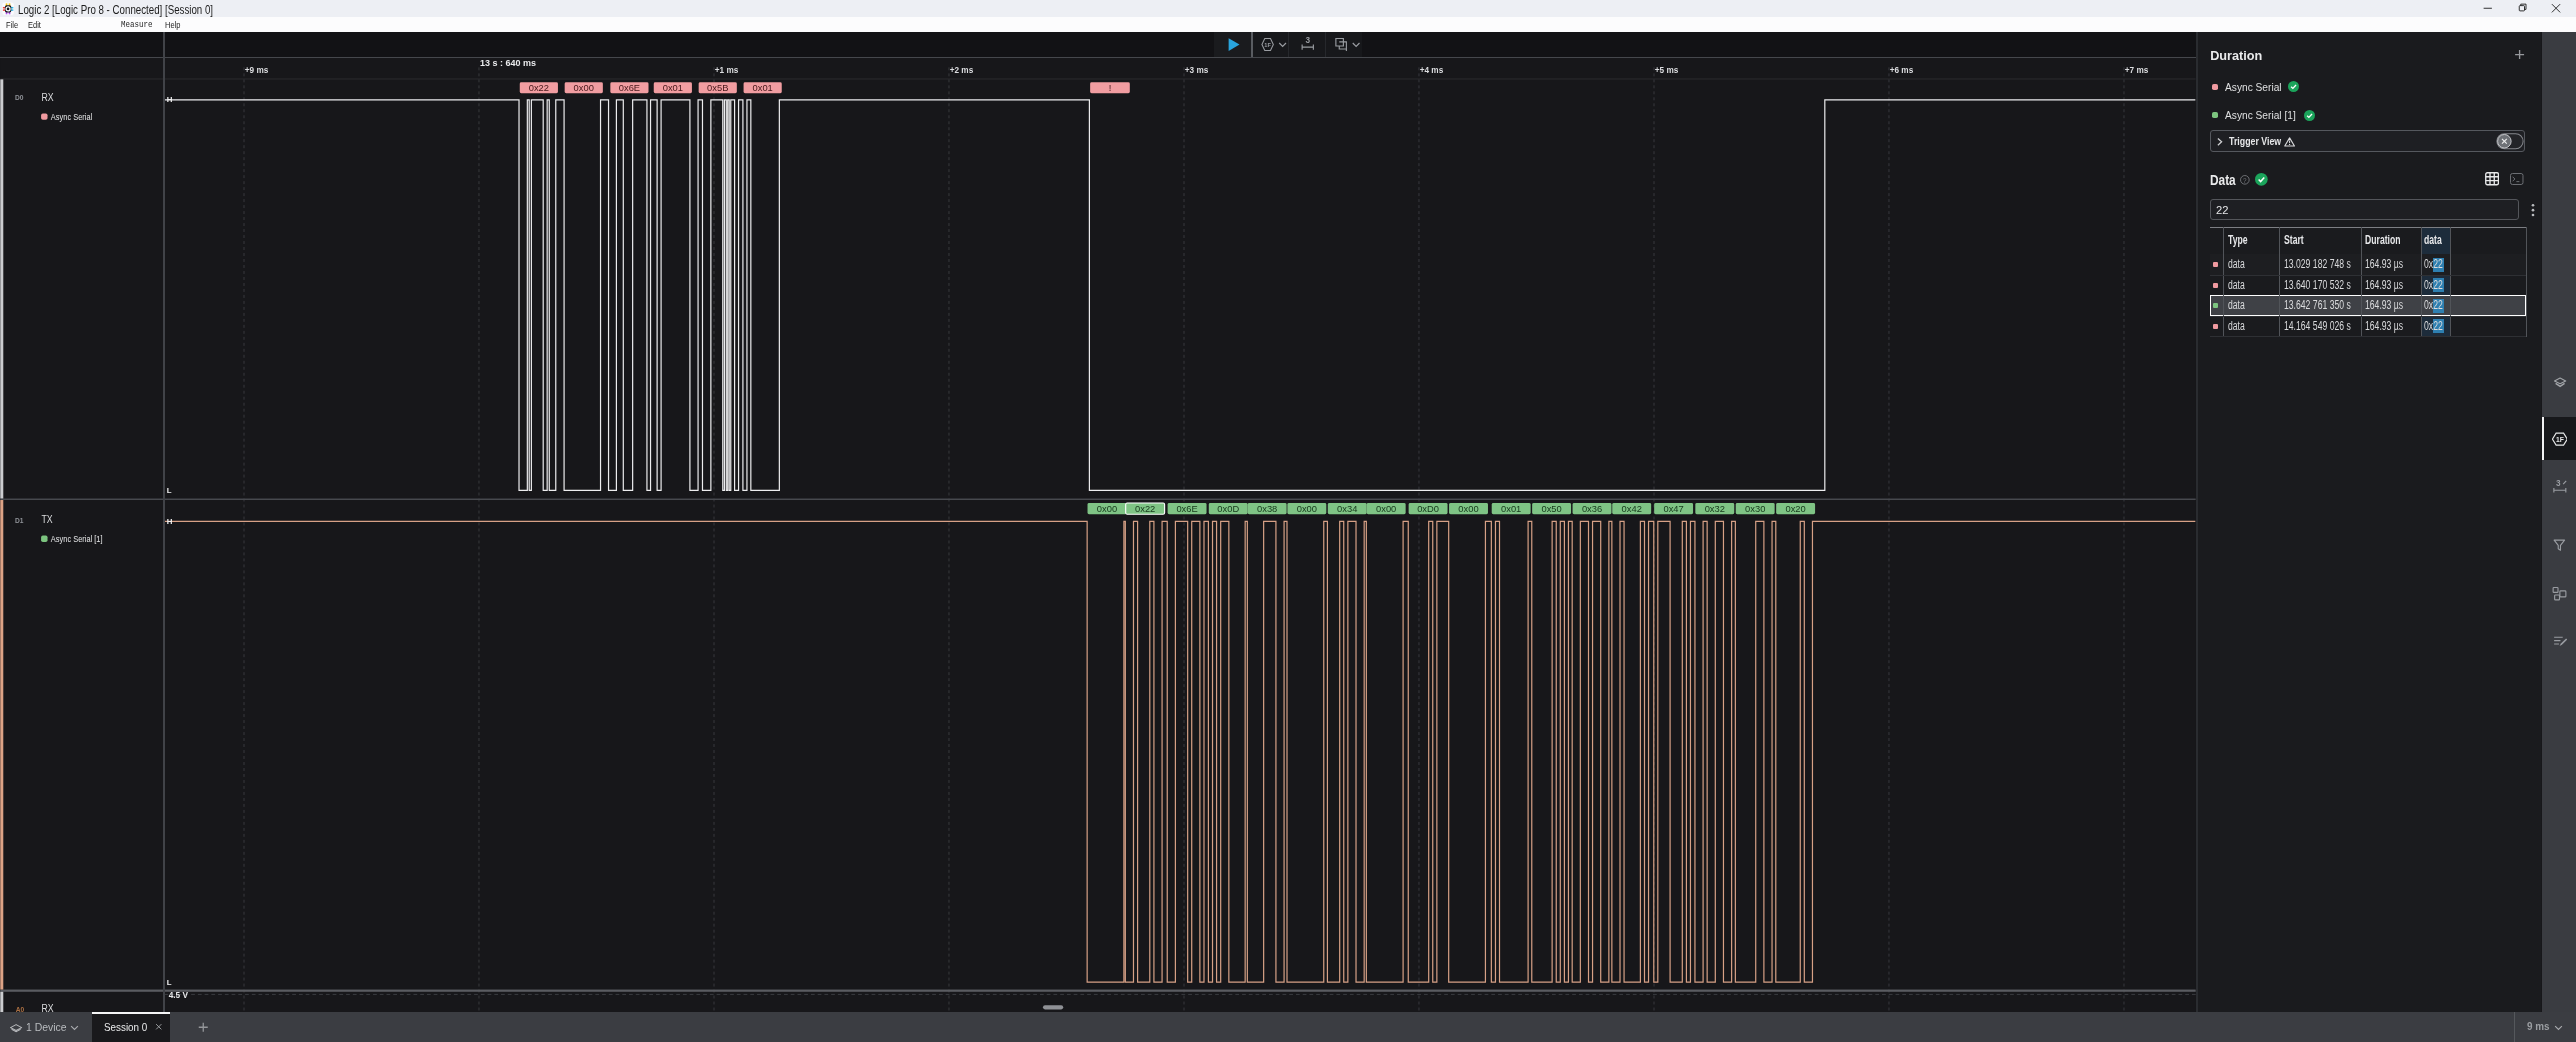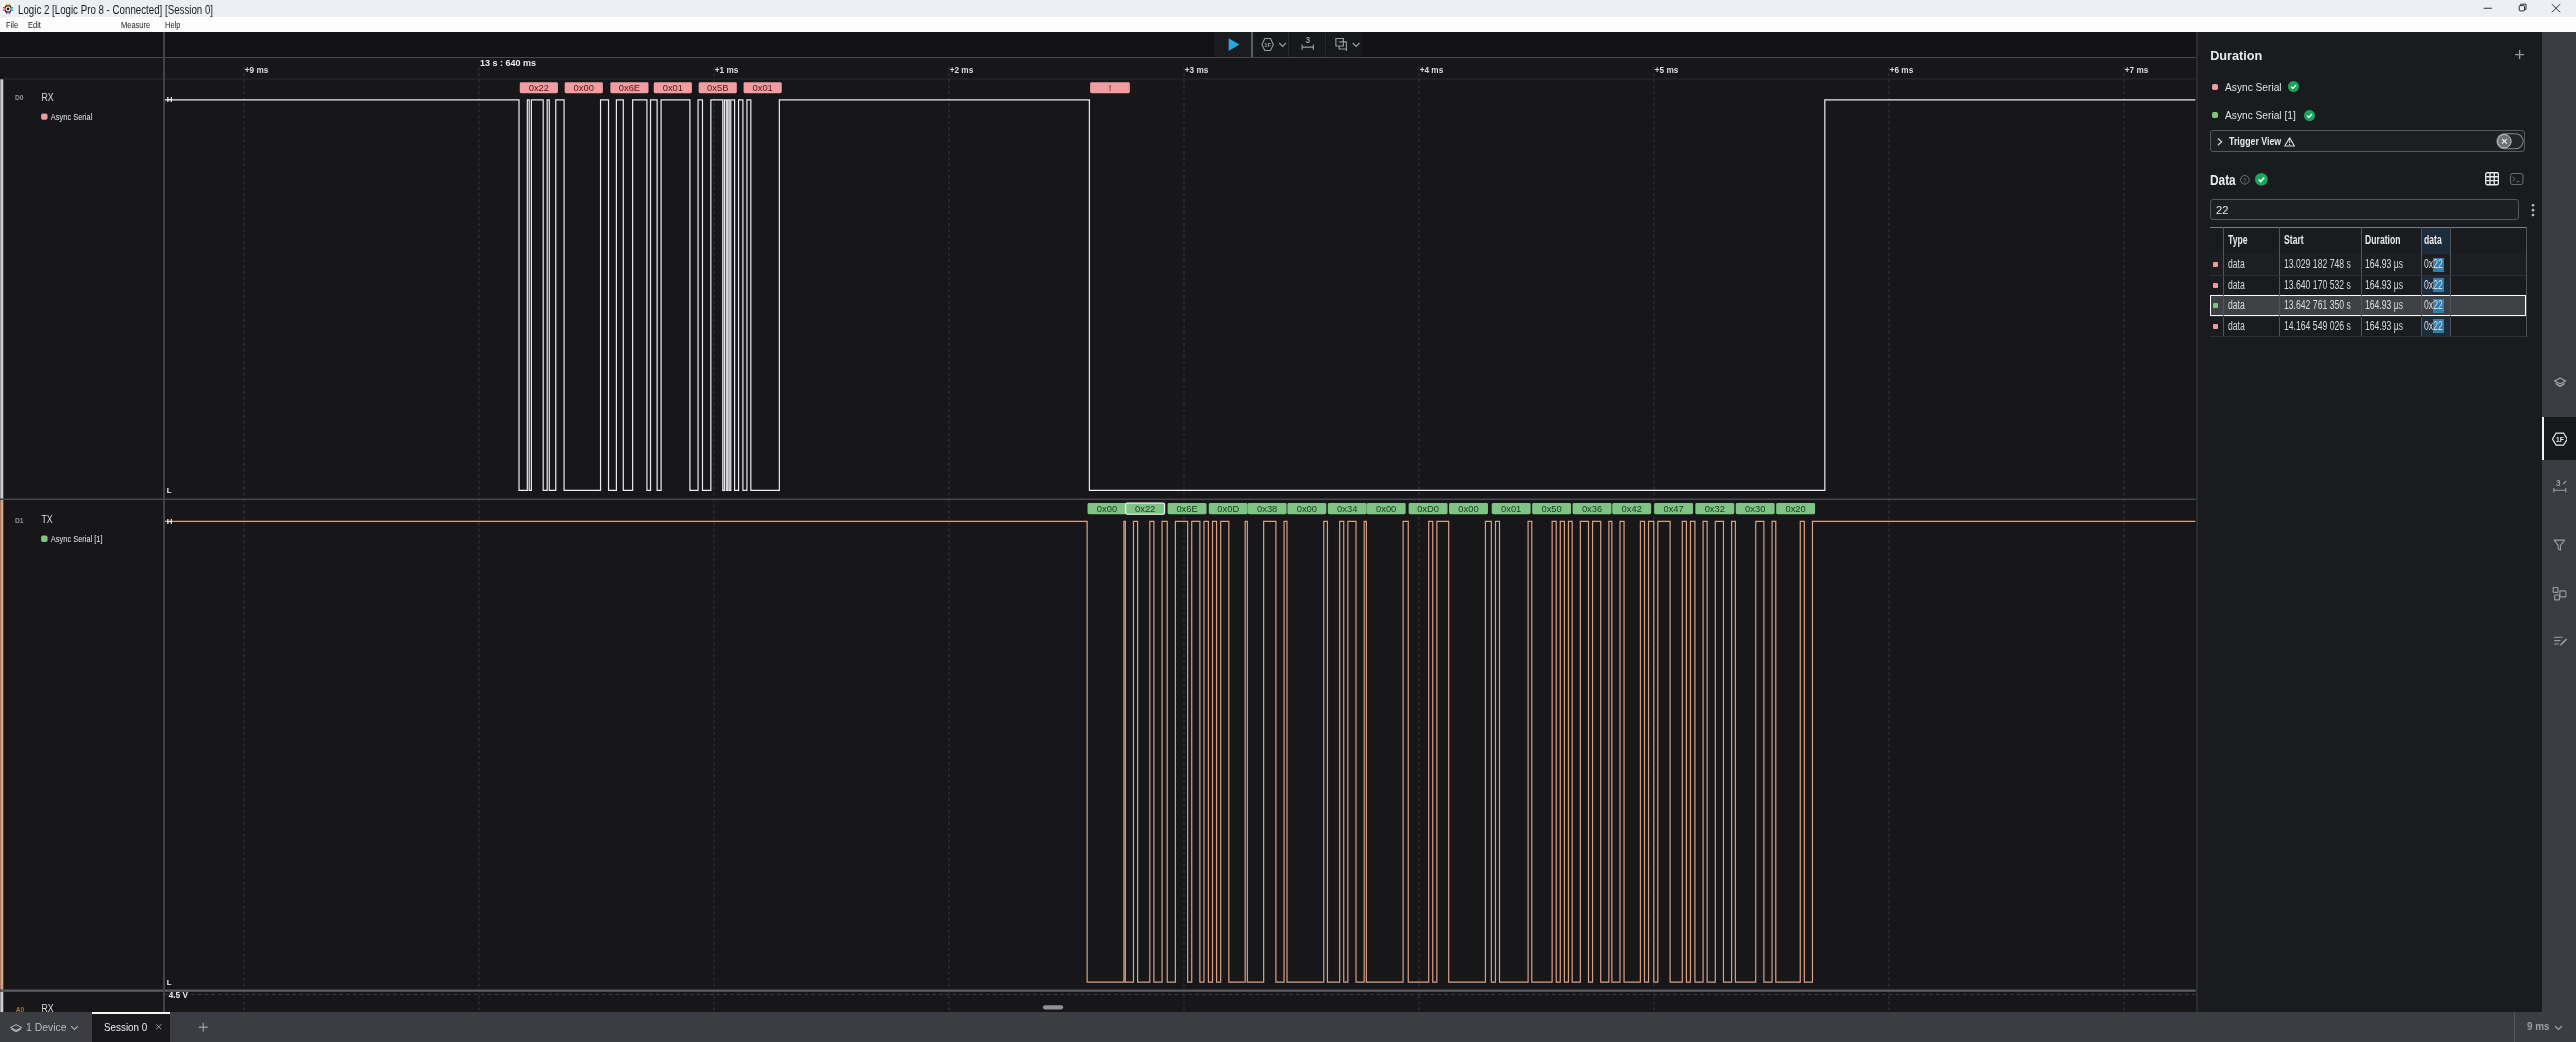--- a/index.html
+++ b/index.html
@@ -34,21 +34,21 @@
     <path d="M51.5 7.5 V5.5 h7 v7 h-2" fill="none" stroke="#1b1b1b" stroke-width="1.2"></path>
     <path d="M93 5.5 L104 16.5 M104 5.5 L93 16.5" stroke="#1b1b1b" stroke-width="1.2"></path>
   </svg>
 </div>
 
 <div class="abs" style="left:0;top:16.5px;width:2576px;height:15.7px;background:#fcfcfd;font-size:9.4px;color:#1c1c1c;">
   <div class="abs" style="left:6px;top:2.2px;"><span class="cx" style="transform:scaleX(0.8);">File</span></div>
   <div class="abs" style="left:28px;top:2.2px;"><span class="cx" style="transform:scaleX(0.8);">Edit</span></div>
   <div class="abs" style="left:52px;top:2.2px;margin-top:25px;"><span class="cx" style="transform:scaleX(0.8);">View</span></div>
   <div class="abs" style="left:81px;top:14px;margin-left:21px;"><span class="cx" style="transform:scaleX(0.8);">Capture</span></div>
-  <div class="abs" style="left:121px;top:2.2px;"><span class="cx" style="transform:scaleX(0.8);">Measure</span></div>
+  <div class="abs" style="left:121px;top:2.2px;font-family:Liberation Mono, monospace;"><span class="cx" style="transform:scaleX(0.8);">Measure</span></div>
   <div class="abs" style="left:165px;top:2.2px;"><span class="cx" style="transform:scaleX(0.8);">Help</span></div>
 </div>
 
 <div class="abs" style="left:0;top:32px;width:2196px;height:25.5px;background:#121215;">
   <div class="abs" style="left:1214px;top:0;width:37px;height:25px;background:#1a1b1e;"></div>
   <div class="abs" style="left:1251px;top:0;width:1.5px;height:25px;background:#595c61;"></div>
   <div class="abs" style="left:1253px;top:0;width:109px;height:25px;background:#17181b;"></div>
   <div class="abs" style="left:1288px;top:0;width:0.7px;height:25px;background:#26282c;"></div>
   <div class="abs" style="left:1325px;top:0;width:0.7px;height:25px;background:#26282c;"></div>
   <div class="abs" style="left:0;bottom:0;width:2196px;height:0.7px;background:#45474c;"></div>

